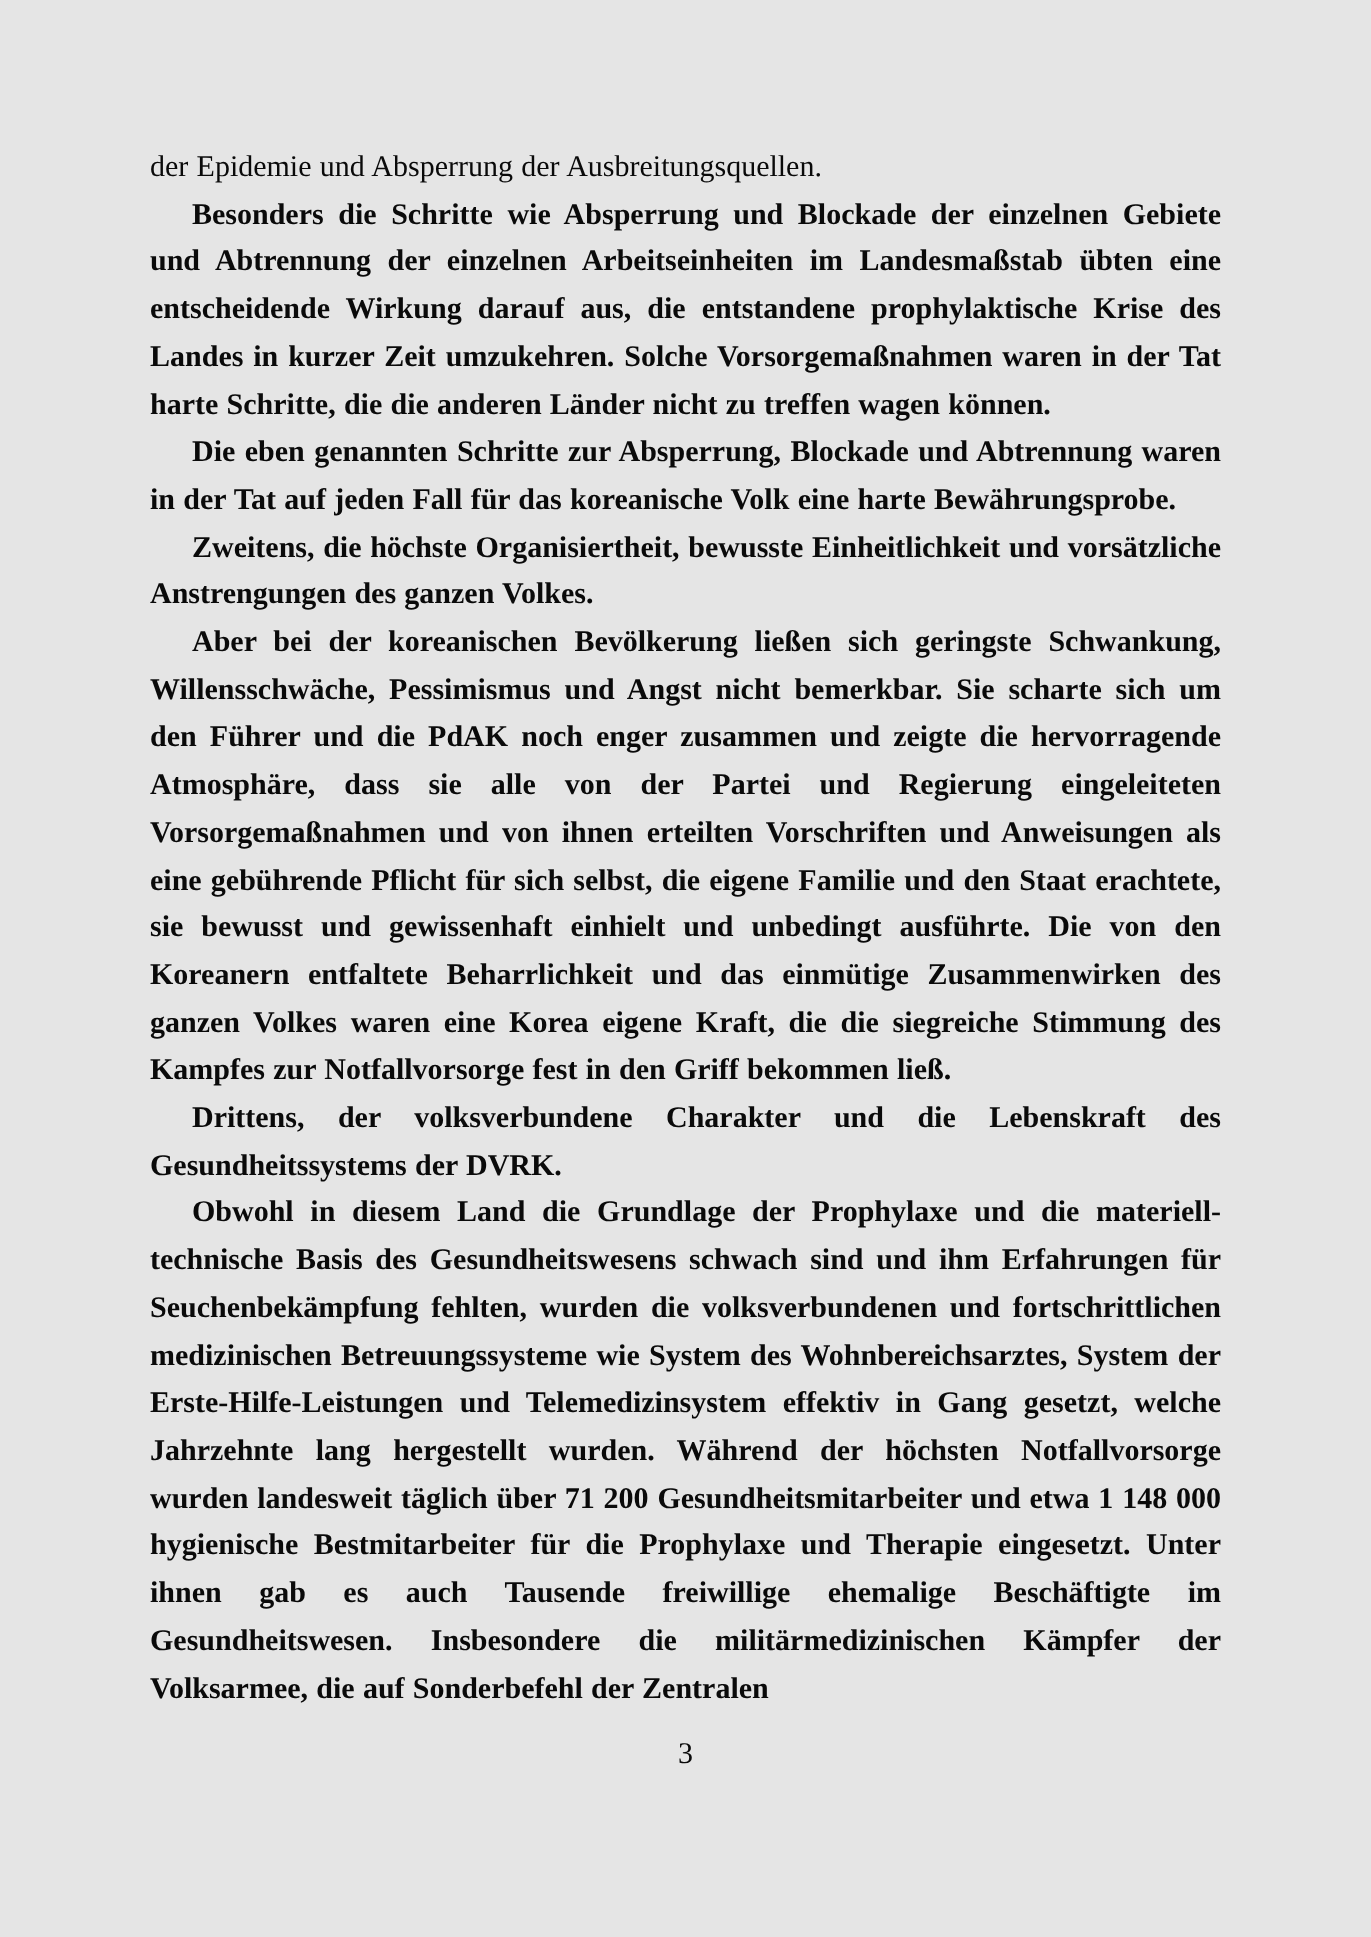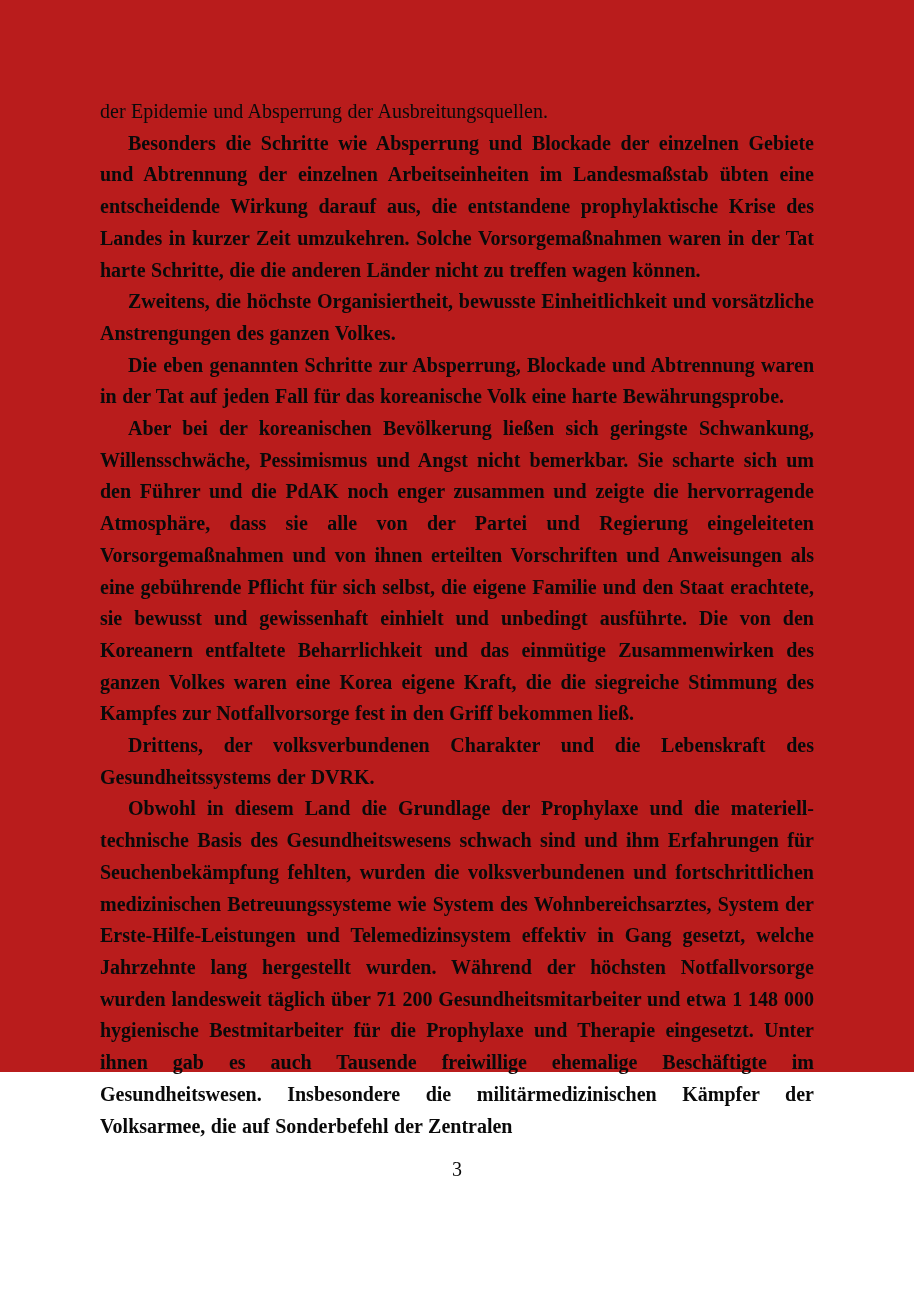--- a/index.html
+++ b/index.html
@@ -8,23 +8,23 @@
     background: #ffffff;
   }
   body {
     width: 914px;
     height: 1291px;
     overflow: hidden;
   }
   .page {
     box-sizing: border-box;
     width: 914px;
-    height: 1072px;
+    height: 1291px;
     padding: 96px 100px 0 100px;
-    background: #b91c1c;
+    background: #e5e5e5;
     color: #0a0a0a;
     font-family: "Liberation Serif", "DejaVu Serif", serif;
   }
   .text-block p {
     margin: 0;
     font-size: 20px;
     line-height: 31.7px;
     text-align: justify;
     hyphens: none;
     -webkit-hyphens: none;
@@ -41,20 +41,20 @@
     line-height: 31.7px;
   }
 </style>
 </head>
 <body>
 
 <div class="page">
   <div class="text-block" id="text-block">
       <p class="">der Epidemie und Absperrung der Ausbreitungsquellen.</p>
       <p class="indent">Besonders die Schritte wie Absperrung und Blockade der einzelnen Gebiete und Abtrennung der einzelnen Arbeitseinheiten im Landesmaßstab übten eine entscheidende Wirkung darauf aus, die entstandene prophylaktische Krise des Landes in kurzer Zeit umzukehren. Solche Vorsorgemaßnahmen waren in der Tat harte Schritte, die die anderen Länder nicht zu treffen wagen können.</p>
+      <p class="indent">Die eben genannten Schritte zur Absperrung, Blockade und Abtrennung waren in der Tat auf jeden Fall für das koreanische Volk eine harte Bewährungsprobe.</p>
       <p class="indent">Zweitens, die höchste Organisiertheit, bewusste Einheitlichkeit und vorsätzliche Anstrengungen des ganzen Volkes.</p>
-      <p class="indent">Die eben genannten Schritte zur Absperrung, Blockade und Abtrennung waren in der Tat auf jeden Fall für das koreanische Volk eine harte Bewährungsprobe.</p>
       <p class="indent">Aber bei der koreanischen Bevölkerung ließen sich geringste Schwankung, Willensschwäche, Pessimismus und Angst nicht bemerkbar. Sie scharte sich um den Führer und die PdAK noch enger zusammen und zeigte die hervorragende Atmosphäre, dass sie alle von der Partei und Regierung eingeleiteten Vorsorgemaßnahmen und von ihnen erteilten Vorschriften und Anweisungen als eine gebührende Pflicht für sich selbst, die eigene Familie und den Staat erachtete, sie bewusst und gewissenhaft einhielt und unbedingt ausführte. Die von den Koreanern entfaltete Beharrlichkeit und das einmütige Zusammenwirken des ganzen Volkes waren eine Korea eigene Kraft, die die siegreiche Stimmung des Kampfes zur Notfallvorsorge fest in den Griff bekommen ließ.</p>
-      <p class="indent">Drittens, der volksverbundenen Charakter und die Lebenskraft des Gesundheitssystems der DVRK.</p>
+      <p class="indent">Drittens, der volksverbundene Charakter und die Lebenskraft des Gesundheitssystems der DVRK.</p>
       <p class="indent">Obwohl in diesem Land die Grundlage der Prophylaxe und die materiell-technische Basis des Gesundheitswesens schwach sind und ihm Erfahrungen für Seuchenbekämpfung fehlten, wurden die volksverbundenen und fortschrittlichen medizinischen Betreuungssysteme wie System des Wohnbereichsarztes, System der Erste-Hilfe-Leistungen und Telemedizinsystem effektiv in Gang gesetzt, welche Jahrzehnte lang hergestellt wurden. Während der höchsten Notfallvorsorge wurden landesweit täglich über 71 200 Gesundheitsmitarbeiter und etwa 1 148 000 hygienische Bestmitarbeiter für die Prophylaxe und Therapie eingesetzt. Unter ihnen gab es auch Tausende freiwillige ehemalige Beschäftigte im Gesundheitswesen. Insbesondere die militärmedizinischen Kämpfer der Volksarmee, die auf Sonderbefehl der Zentralen</p>
     </div>
   <div class="page-number">3</div>
 </div>
 
 </body></html>

